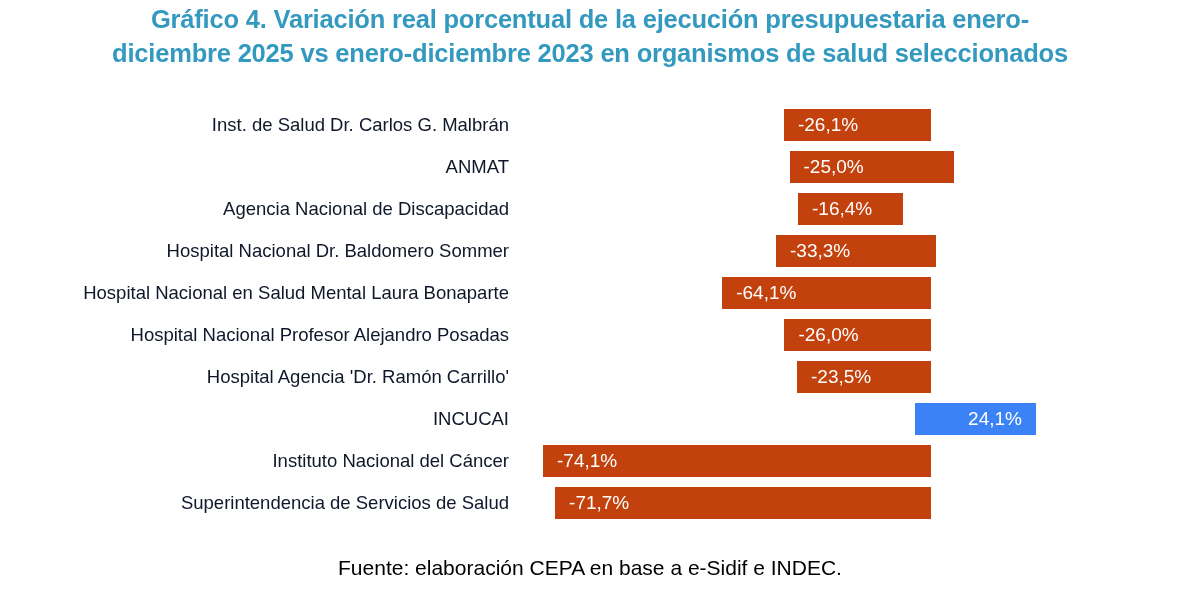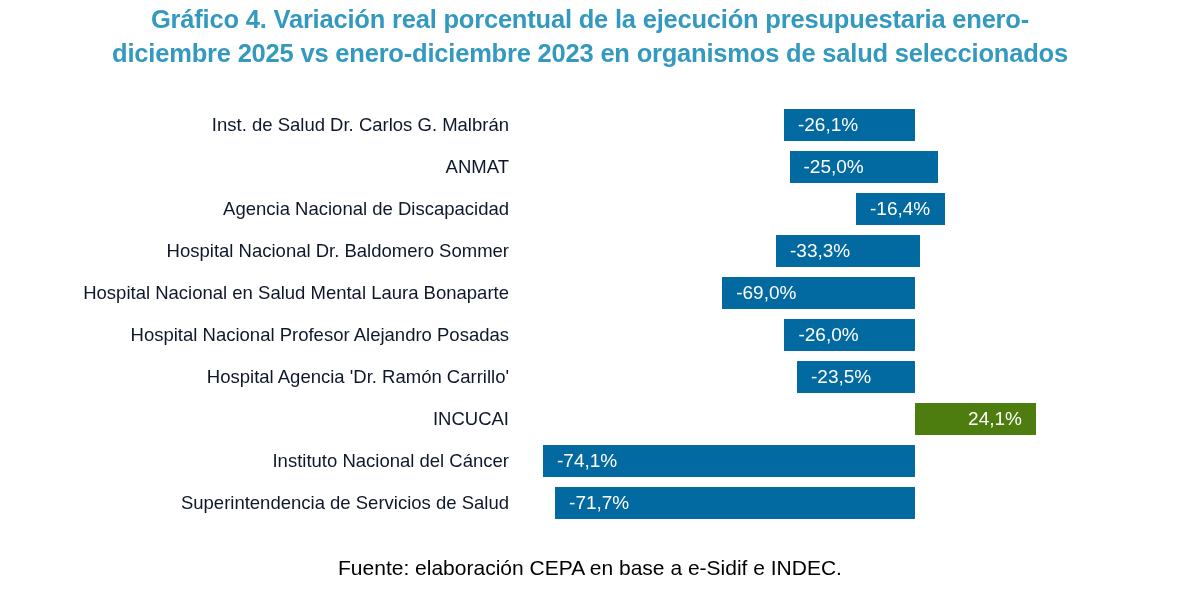--- a/index.html
+++ b/index.html
@@ -55,24 +55,25 @@
     color: #0f172a;
     white-space: nowrap;
     text-align: right;
   }
   .bar {
     position: absolute;
     top: 0;
     height: 32px;
   }
   .bar.neg {
-    background: #0369a1;
+    background: #c2410c;
+    padding-left: 16px;
   }
   .bar.pos {
-    background: #4d7c0f;
+    background: #3b82f6;
   }
   .bar-value {
     position: absolute;
     top: 0;
     height: 32px;
     line-height: 32px;
     font-size: 19px;
     color: #ffffff;
     white-space: nowrap;
   }
@@ -110,34 +111,34 @@
         </div>
       </div>
       <div class="row" style="top: 151px;">
         <div class="cat-label">ANMAT</div>
         <div class="bar neg" style="width: 148px; left: 789.5px;">
           <span class="bar-value">-25,0%</span>
         </div>
       </div>
       <div class="row" style="top: 193px;">
         <div class="cat-label">Agencia Nacional de Discapacidad</div>
-        <div class="bar neg" style="width: 89px; left: 856px;">
+        <div class="bar neg" style="width: 89px; left: 798px;">
           <span class="bar-value">-16,4%</span>
         </div>
       </div>
       <div class="row" style="top: 235px;">
         <div class="cat-label">Hospital Nacional Dr. Baldomero Sommer</div>
         <div class="bar neg" style="width: 144px; left: 776px;">
           <span class="bar-value">-33,3%</span>
         </div>
       </div>
       <div class="row" style="top: 277px;">
         <div class="cat-label">Hospital Nacional en Salud Mental Laura Bonaparte</div>
         <div class="bar neg" style="width: 192.768px; left: 722.232px;">
-          <span class="bar-value">-69,0%</span>
+          <span class="bar-value">-64,1%</span>
         </div>
       </div>
       <div class="row" style="top: 319px;">
         <div class="cat-label">Hospital Nacional Profesor Alejandro Posadas</div>
         <div class="bar neg" style="width: 130.52px; left: 784.48px;">
           <span class="bar-value">-26,0%</span>
         </div>
       </div>
       <div class="row" style="top: 361px;">
         <div class="cat-label">Hospital Agencia 'Dr. Ramón Carrillo'</div>

